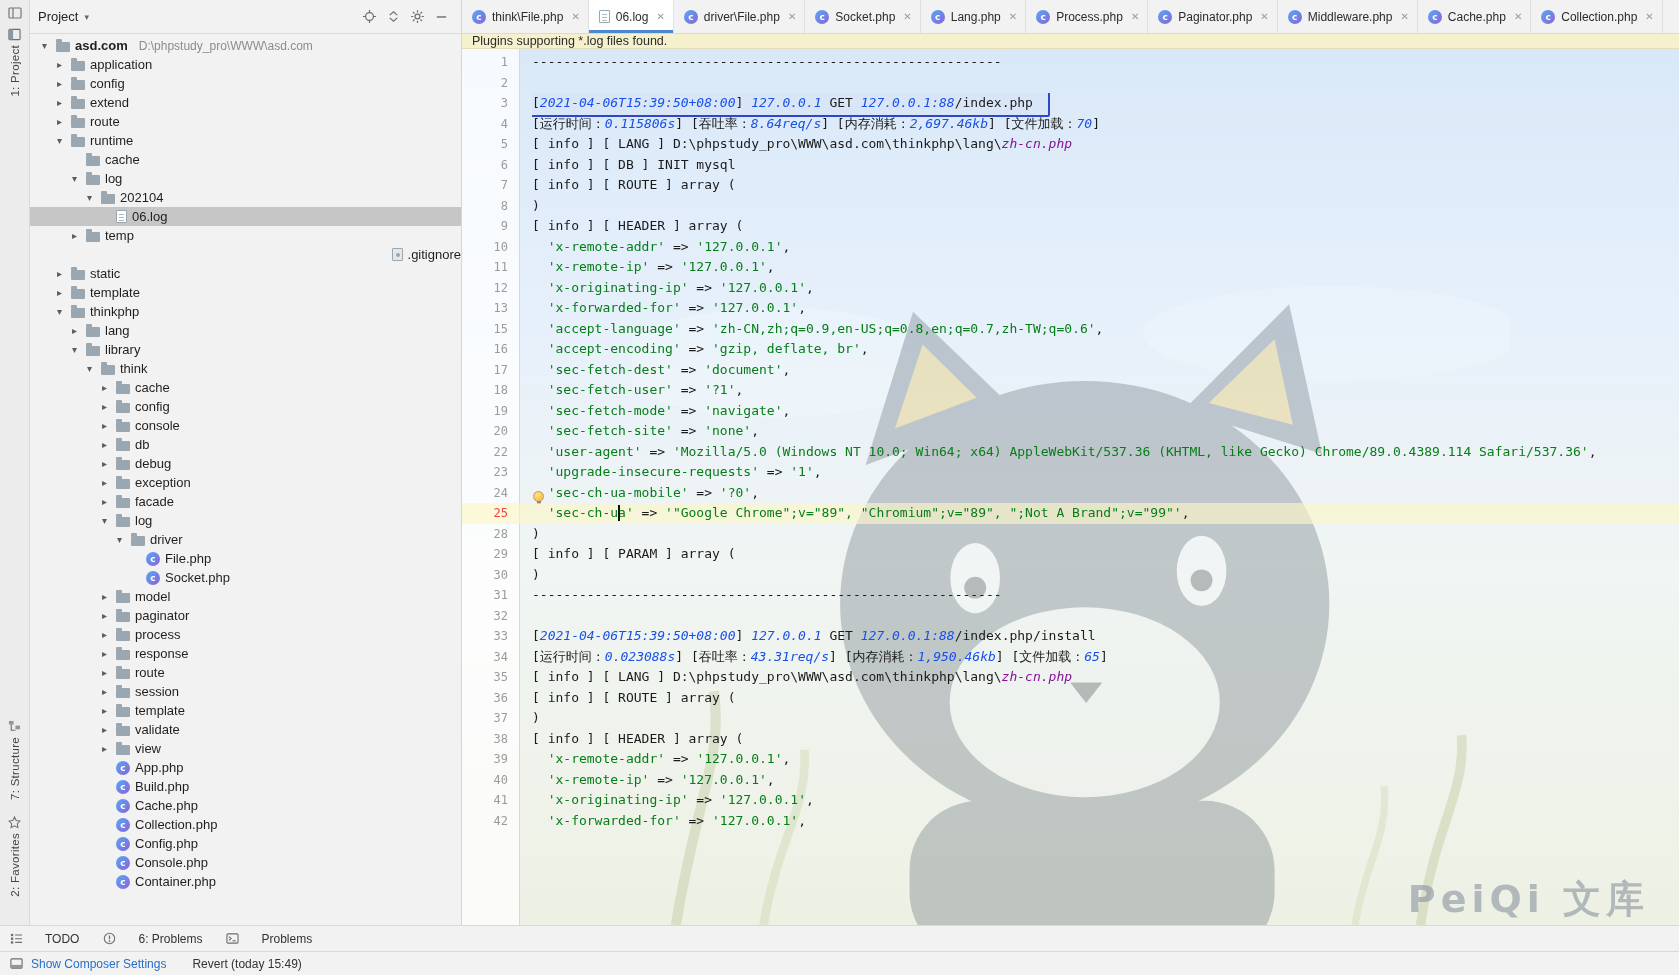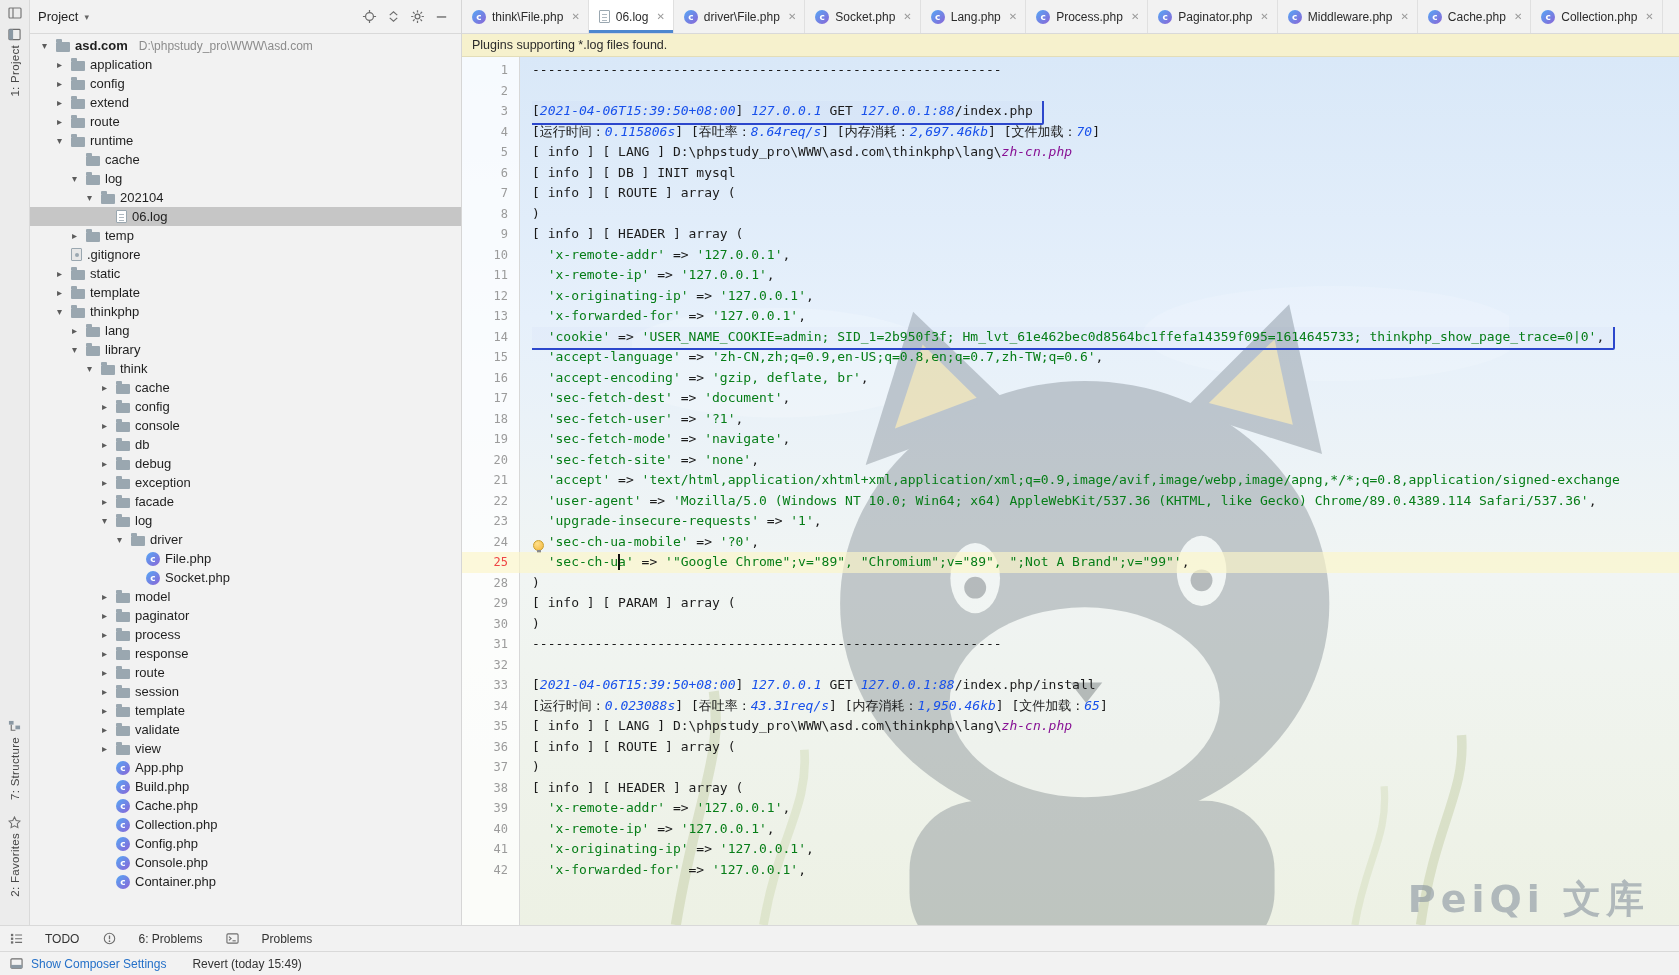--- a/index.html
+++ b/index.html
@@ -38,39 +38,39 @@
      background:repeating-linear-gradient(to bottom,#aeb8c0 0 1px,transparent 1px 3px); }
   .icon-git { position:relative; width:11px; height:13px; background:#e7e7e7; border:1px solid #9aa7b0; border-radius:1px; display:inline-block; }
   .icon-git::after { content:""; position:absolute; left:3px; top:4px; width:4px; height:4px; border-radius:50%; background:#9aa7b0; }
 
   
   .editor-col { flex:1; min-width:0; display:flex; flex-direction:column; background:#fff; }
   .tabbar { height:34px; flex:none; display:flex; align-items:stretch; background:#f2f2f2; border-bottom:1px solid #d9d9d9; overflow:hidden; white-space:nowrap; }
   .tab { display:flex; align-items:center; gap:6px; padding:0 8px 0 10px; font-size:12px; color:#2b2b2b; border-right:1px solid #e0e0e0; flex:none; cursor:default; }
   .tab.active { background:#fff; box-shadow:inset 0 -3px 0 #4d87cf; }
   .tab-close { color:#9a9a9a; font-size:10px; margin-left:2px; }
-  .banner { height:23px; flex:none; display:flex; align-items:center; padding:0 10px; background:#f6f1cd; border-bottom:1px solid #e3ddb8; font-size:12.5px; color:#2b2b2b; }
+  .banner { height:15px; flex:none; display:flex; align-items:center; padding:0 10px; background:#f6f1cd; border-bottom:1px solid #e3ddb8; font-size:12.5px; color:#2b2b2b; }
 
   .editor { flex:1; position:relative; overflow:hidden; font-family:"DejaVu Sans Mono",monospace; font-size:13px; line-height:20.5px; background:#fdfdfd; }
   .bg-layer { position:absolute; inset:0; z-index:0;
      background:linear-gradient(180deg,#d9e8f8 0%,#e6f0fb 30%,#f1f5f3 60%,#edf1e4 100%); }
   .bg-cat { position:absolute; left:14%; top:0; width:72%; height:100%; opacity:.32; }
   .watermark { position:absolute; right:30px; bottom:16px; z-index:1; font-family:"DejaVu Sans",sans-serif; font-size:38px; font-weight:bold; letter-spacing:5px; color:rgba(135,147,158,.6); }
   .gutter-bg { position:absolute; left:0; top:0; bottom:0; width:58px; z-index:1; background:rgba(255,255,255,.76); border-right:1px solid #d8d8d8; }
   .lines { position:absolute; inset:0; z-index:2; padding-top:3px; }
   .line { position:relative; height:20.5px; white-space:pre; }
   .line.active { background:rgba(252,246,200,.65); }
   .lnum { position:absolute; left:0; width:46px; text-align:right; color:#9b9b9b; font-size:12px; }
   .line.active .lnum { color:#ef4444; }
   .ltext { position:absolute; left:70px; right:0; overflow:hidden; }
   .sg-p { color:#1b1b1b; }
   .sg-n { color:#1750eb; font-style:italic; }
   .sg-s { color:#067d17; }
   .sg-m { color:#871094; font-style:italic; }
-  .annot { display:inline-block; vertical-align:top; border:2px solid #2c47cc; border-radius:2px; margin:-2px 0 0 -6px; padding:0 9px 1px 4px; background:rgba(44,71,204,.02); }
+  .annot { display:inline-block; vertical-align:top; border:2px solid #2c47cc; border-radius:2px; margin:-2px 0 0 -6px; padding:0 15px 1px 4px; background:rgba(44,71,204,.02); }
   .caret { position:absolute; left:156px; top:2px; width:1.5px; height:16px; background:#111; }
   .bulb { position:absolute; left:71px; top:8px; width:11px; height:11px; border-radius:50%;
      background:radial-gradient(circle at 35% 30%,#ffe08a,#f2b63c); border:1px solid #c9a02f; }
   .bulb::after { content:""; position:absolute; left:3px; bottom:-3px; width:4px; height:3px; background:#8a8a8a; }
 
   
   .toolbar { height:26px; flex:none; display:flex; align-items:center; gap:24px; padding-left:10px; background:#f2f2f2; border-top:1px solid #d9d9d9; font-size:12px; color:#333; }
   .toolbar .titem { display:flex; align-items:center; gap:22px; cursor:default; }
   .statusbar { height:24px; flex:none; display:flex; align-items:center; gap:8px; padding:0 10px; background:#f2f2f2; border-top:1px solid #d9d9d9; font-size:12px; color:#333; white-space:nowrap; overflow:hidden; }
   .statusbar .link { color:#2470c8; cursor:pointer; }
@@ -232,21 +232,21 @@
             </span>
             <span class="t-label">06.log</span>
           </div>
           <div class="trow" style="padding-left: 38px;">
             <span class="arrow">▸</span>
             <span class="ico">
               <span class="icon-folder"></span>
             </span>
             <span class="t-label">temp</span>
           </div>
-          <div class="trow" style="padding-left: 23px;">
+          <div class="trow" style="padding-left: 23px; justify-content: flex-end;">
             <span class="arrow"></span>
             <span class="ico">
               <span class="icon-git"></span>
             </span>
             <span class="t-label">.gitignore</span>
           </div>
           <div class="trow" style="padding-left: 23px;">
             <span class="arrow">▸</span>
             <span class="ico">
               <span class="icon-folder"></span>
@@ -588,28 +588,26 @@
             <div class="line"><span class="lnum">4</span><span class="ltext"><span class="sg-p">[运行时间：</span><span class="sg-n">0.115806s</span><span class="sg-p">] [吞吐率：</span><span class="sg-n">8.64req/s</span><span class="sg-p">] [内存消耗：</span><span class="sg-n">2,697.46kb</span><span class="sg-p">] [文件加载：</span><span class="sg-n">70</span><span class="sg-p">]</span></span></div>
             <div class="line"><span class="lnum">5</span><span class="ltext"><span class="sg-p">[ info ] [ LANG ] D:\phpstudy_pro\WWW\asd.com\thinkphp\lang\</span><span class="sg-m">zh-cn.php</span></span></div>
             <div class="line"><span class="lnum">6</span><span class="ltext"><span class="sg-p">[ info ] [ DB ] INIT mysql</span></span></div>
             <div class="line"><span class="lnum">7</span><span class="ltext"><span class="sg-p">[ info ] [ ROUTE ] array (</span></span></div>
             <div class="line"><span class="lnum">8</span><span class="ltext"><span class="sg-p">)</span></span></div>
             <div class="line"><span class="lnum">9</span><span class="ltext"><span class="sg-p">[ info ] [ HEADER ] array (</span></span></div>
             <div class="line"><span class="lnum">10</span><span class="ltext"><span class="sg-p">  </span><span class="sg-s">'x-remote-addr'</span><span class="sg-p"> =&gt; </span><span class="sg-s">'127.0.0.1'</span><span class="sg-p">,</span></span></div>
             <div class="line"><span class="lnum">11</span><span class="ltext"><span class="sg-p">  </span><span class="sg-s">'x-remote-ip'</span><span class="sg-p"> =&gt; </span><span class="sg-s">'127.0.0.1'</span><span class="sg-p">,</span></span></div>
             <div class="line"><span class="lnum">12</span><span class="ltext"><span class="sg-p">  </span><span class="sg-s">'x-originating-ip'</span><span class="sg-p"> =&gt; </span><span class="sg-s">'127.0.0.1'</span><span class="sg-p">,</span></span></div>
             <div class="line"><span class="lnum">13</span><span class="ltext"><span class="sg-p">  </span><span class="sg-s">'x-forwarded-for'</span><span class="sg-p"> =&gt; </span><span class="sg-s">'127.0.0.1'</span><span class="sg-p">,</span></span></div>
-            <div class="line"><span class="lnum">14</span><span class="ltext"><span class="annot"><span class="sg-p">  </span><span class="sg-s">'cookie'</span><span class="sg-p"> =&gt; </span><span class="sg-s">'USER_NAME_COOKIE=admin; SID_1=2b950f3f; Hm_lvt_61e462bec0d8564bc1ffefa14359f095=1614645733; thinkphp_show_page_trace=0|0'</span><span class="sg-p">,</span></span></span></div>
             <div class="line"><span class="lnum">15</span><span class="ltext"><span class="sg-p">  </span><span class="sg-s">'accept-language'</span><span class="sg-p"> =&gt; </span><span class="sg-s">'zh-CN,zh;q=0.9,en-US;q=0.8,en;q=0.7,zh-TW;q=0.6'</span><span class="sg-p">,</span></span></div>
             <div class="line"><span class="lnum">16</span><span class="ltext"><span class="sg-p">  </span><span class="sg-s">'accept-encoding'</span><span class="sg-p"> =&gt; </span><span class="sg-s">'gzip, deflate, br'</span><span class="sg-p">,</span></span></div>
             <div class="line"><span class="lnum">17</span><span class="ltext"><span class="sg-p">  </span><span class="sg-s">'sec-fetch-dest'</span><span class="sg-p"> =&gt; </span><span class="sg-s">'document'</span><span class="sg-p">,</span></span></div>
             <div class="line"><span class="lnum">18</span><span class="ltext"><span class="sg-p">  </span><span class="sg-s">'sec-fetch-user'</span><span class="sg-p"> =&gt; </span><span class="sg-s">'?1'</span><span class="sg-p">,</span></span></div>
             <div class="line"><span class="lnum">19</span><span class="ltext"><span class="sg-p">  </span><span class="sg-s">'sec-fetch-mode'</span><span class="sg-p"> =&gt; </span><span class="sg-s">'navigate'</span><span class="sg-p">,</span></span></div>
             <div class="line"><span class="lnum">20</span><span class="ltext"><span class="sg-p">  </span><span class="sg-s">'sec-fetch-site'</span><span class="sg-p"> =&gt; </span><span class="sg-s">'none'</span><span class="sg-p">,</span></span></div>
-            <div class="line"><span class="lnum">21</span><span class="ltext"><span class="sg-p">  </span><span class="sg-s">'accept'</span><span class="sg-p"> =&gt; </span><span class="sg-s">'text/html,application/xhtml+xml,application/xml;q=0.9,image/avif,image/webp,image/apng,*/*;q=0.8,application/signed-exchange</span></span></div>
             <div class="line"><span class="lnum">22</span><span class="ltext"><span class="sg-p">  </span><span class="sg-s">'user-agent'</span><span class="sg-p"> =&gt; </span><span class="sg-s">'Mozilla/5.0 (Windows NT 10.0; Win64; x64) AppleWebKit/537.36 (KHTML, like Gecko) Chrome/89.0.4389.114 Safari/537.36'</span><span class="sg-p">,</span></span></div>
             <div class="line"><span class="lnum">23</span><span class="ltext"><span class="sg-p">  </span><span class="sg-s">'upgrade-insecure-requests'</span><span class="sg-p"> =&gt; </span><span class="sg-s">'1'</span><span class="sg-p">,</span></span></div>
             <div class="line"><span class="lnum">24</span><span class="ltext"><span class="sg-p">  </span><span class="sg-s">'sec-ch-ua-mobile'</span><span class="sg-p"> =&gt; </span><span class="sg-s">'?0'</span><span class="sg-p">,</span></span><span class="bulb"></span></div>
             <div class="line active"><span class="lnum">25</span><span class="ltext"><span class="sg-p">  </span><span class="sg-s">'sec-ch-ua'</span><span class="sg-p"> =&gt; </span><span class="sg-s">'"Google Chrome";v="89", "Chromium";v="89", ";Not A Brand";v="99"'</span><span class="sg-p">,</span></span><span class="caret"></span></div>
             <div class="line"><span class="lnum">28</span><span class="ltext"><span class="sg-p">)</span></span></div>
             <div class="line"><span class="lnum">29</span><span class="ltext"><span class="sg-p">[ info ] [ PARAM ] array (</span></span></div>
             <div class="line"><span class="lnum">30</span><span class="ltext"><span class="sg-p">)</span></span></div>
             <div class="line"><span class="lnum">31</span><span class="ltext"><span class="sg-p">------------------------------------------------------------</span></span></div>
             <div class="line"><span class="lnum">32</span><span class="ltext"></span></div>
             <div class="line"><span class="lnum">33</span><span class="ltext"><span class="sg-p">[</span><span class="sg-n">2021-04-06T15:39:50+08:00</span><span class="sg-p">] </span><span class="sg-n">127.0.0.1</span><span class="sg-p"> GET </span><span class="sg-n">127.0.0.1:88</span><span class="sg-p">/index.php/install</span></span></div>

